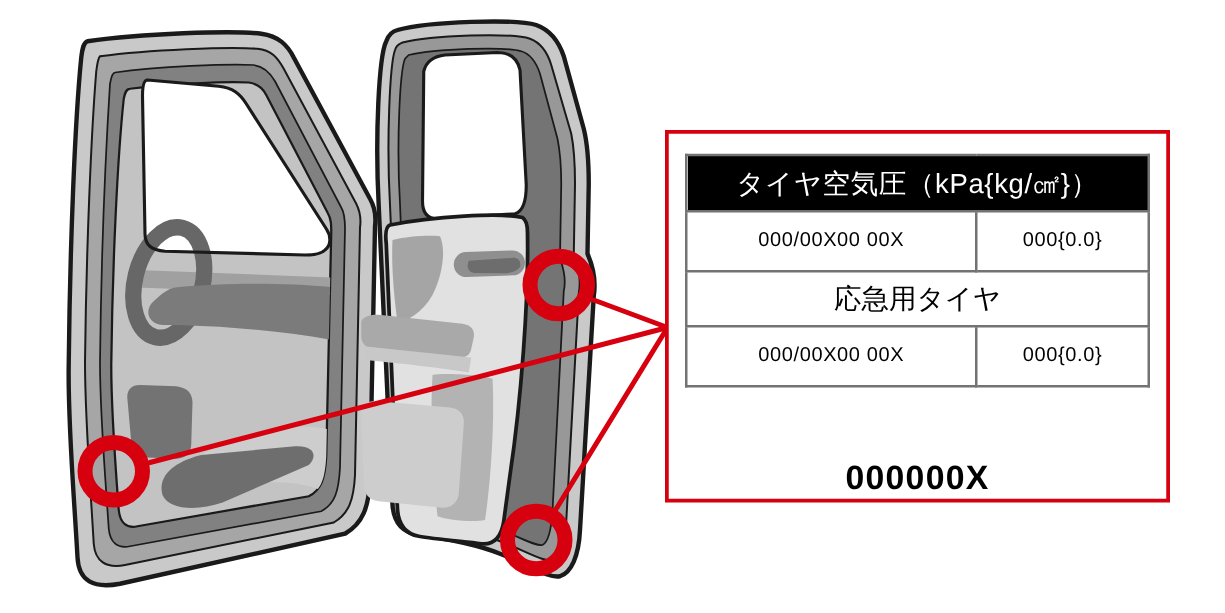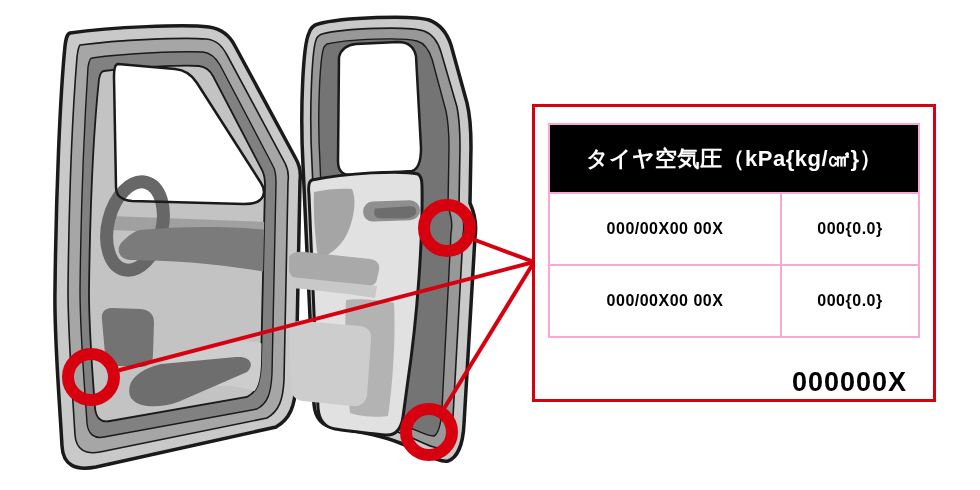--- a/index.html
+++ b/index.html
@@ -12,35 +12,35 @@
   .red-box{
     position:absolute;left:532px;top:104px;width:404px;height:298px;
     box-sizing:border-box;border:3px solid #d7000f;background:#fff;
   }
   .label-table{
     position:absolute;left:13px;top:16px;width:370px;
     border-collapse:collapse;table-layout:fixed;
     border:2px solid #000;
   }
   .label-table td{
-    border:2px solid #f9a8d4;text-align:center;vertical-align:middle;
-    font-weight:bold;color:#000;padding:12px;overflow:hidden;white-space:nowrap;
+    border:2px solid #737373;text-align:center;vertical-align:middle;
+    font-weight:normal;color:#000;padding:0;overflow:hidden;white-space:nowrap;
   }
   .row-title td{
     background:#000;color:#fff;height:43px;font-size:22px;letter-spacing:0.5px;
   }
   .row-cols td{height:44px;font-size:21px;}
   .row-cols td:first-child{border-right:none;}
   .row-cols td:last-child{border-left:none;}
   .row-data td{height:46px;font-size:16px;letter-spacing:0.5px;margin-left:28px;}
   .row-span td{height:42px;font-size:22px;}
   .codes{
     position:absolute;left:0;right:0;top:258px;height:34px;
-    display:flex;justify-content:flex-end;align-items:center;
-    padding:0 26px;font-size:27px;font-weight:bold;color:#000;letter-spacing:1px;
+    display:flex;justify-content:center;align-items:center;
+    padding:0 16px;font-size:27px;font-weight:bold;color:#000;letter-spacing:1px;
   }
 </style>
 </head>
 <body>
 
 <div class="stage">
 
   <svg class="art" width="980" height="490" viewBox="0 0 980 490">
 
     <defs>
@@ -105,20 +105,23 @@
           <col style="width:138px">
         </colgroup>
       <tbody>
           <tr class="row-title">
         <td colspan="2">タイヤ空気圧（kPa{kg/㎠}）</td>
       </tr>
       <tr class="row-data">
         <td>000/00X00 00X</td>
         <td>000{0.0}</td>
       </tr>
+      <tr class="row-span">
+        <td colspan="2">応急用タイヤ</td>
+      </tr>
       <tr class="row-data">
         <td>000/00X00 00X</td>
         <td>000{0.0}</td>
       </tr>
     </tbody>
       </table>
     <div class="codes">
       <span>00000</span>
       <span>0X</span>
     </div>

